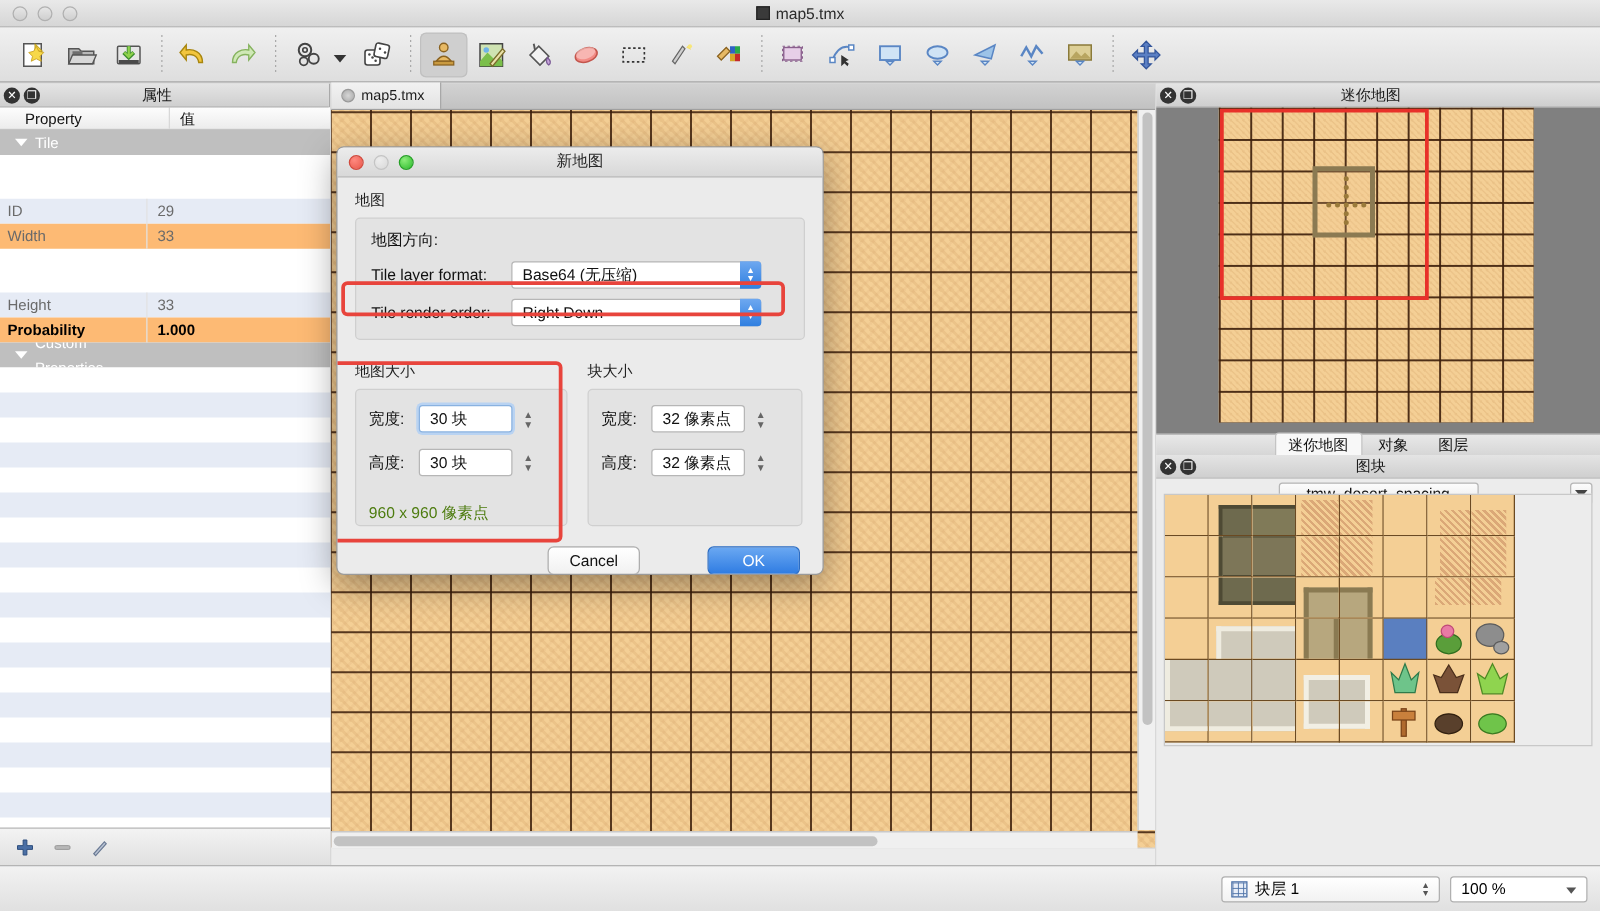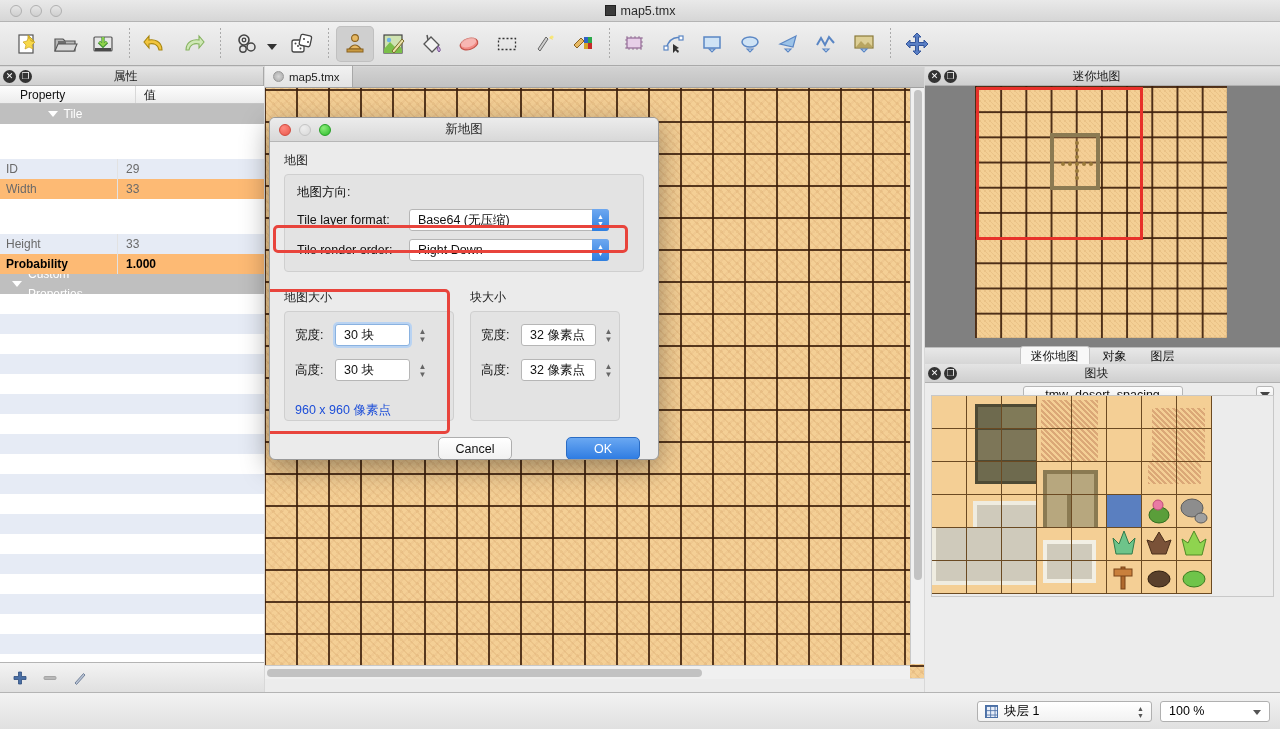--- a/index.html
+++ b/index.html
@@ -71,21 +71,21 @@
     color: #fff; font-size: 9px; line-height: 13px; text-align: center; }
 
   .prop-table { width: 264px; background: #fff; }
   .prop-hdr {
     display: flex; height: 18px; background: linear-gradient(#fdfdfd,#ececec);
     border-bottom: 1px solid #c4c4c4; font-size: 12px; color: #111;
   }
   .prop-hdr .c1 { width: 136px; padding-left: 20px; line-height: 18px; border-right: 1px solid #d8d8d8;}
   .prop-hdr .c2 { flex: 1; padding-left: 8px; line-height: 18px; }
   .prow { display: flex; height: 20px; font-size: 12px; align-items: center; }
-  .prow .k { width: 118px; padding-left: 6px; border-right: 1px solid #e2e2e2; height: 20px; line-height:20px; overflow:hidden;justify-content:center;}
+  .prow .k { width: 118px; padding-left: 6px; border-right: 1px solid #e2e2e2; height: 20px; line-height:20px; overflow:hidden;}
   .prow .v { flex: 1; padding-left: 8px; height: 20px; line-height:20px; }
   .prow.group { background: #bfbfbf; color: #fff; }
   .prow.group .k { border-right: none; display: flex; align-items: center; gap: 6px; padding-left: 12px; }
   .prow.alt { background: #e6ebf5; margin-top: 35px; }
   .prow.plain { background: #fdba74; }
   .prow.dim .k, .prow.dim .v { color: #6a6a6a; }
   .prow.bold .k, .prow.bold .v { color: #000; font-weight: bold; }
   .tri { width: 0; height: 0; border-left: 5px solid transparent; border-right: 5px solid transparent;
          border-top: 6px solid #fff; }
   .filler { background: #fff; }
@@ -636,25 +636,25 @@
                 <span class="spin-arrows">▲<br>▼</span>
               </div>
             </div>
             <div class="frow" style="margin-top:13px">
               <div class="lbl" style="width:40px">高度:</div>
               <div class="spin" style="width:75px">
                 <span>30 块</span>
                 <span class="spin-arrows">▲<br>▼</span>
               </div>
             </div>
-            <div style="margin-top:21px; font-size:12.5px; color:#1d4ed8;">960 x 960 像素点</div>
-          </div>
-        </div>
-
-        <div style="width:150px;">
+            <div style="margin-top:21px; font-size:12.5px; color:#4d7c0f;">960 x 960 像素点</div>
+          </div>
+        </div>
+
+        <div style="width:172px;">
           <div class="sec-label">块大小</div>
           <div class="sec-box" style="height:110px; padding:12px 10px;">
             <div class="frow">
               <div class="lbl" style="width:40px">宽度:</div>
               <div class="spin" style="width:75px">
                 <span>32 像素点</span>
                 <span class="spin-arrows">▲<br>▼</span>
               </div>
             </div>
             <div class="frow" style="margin-top:13px">

